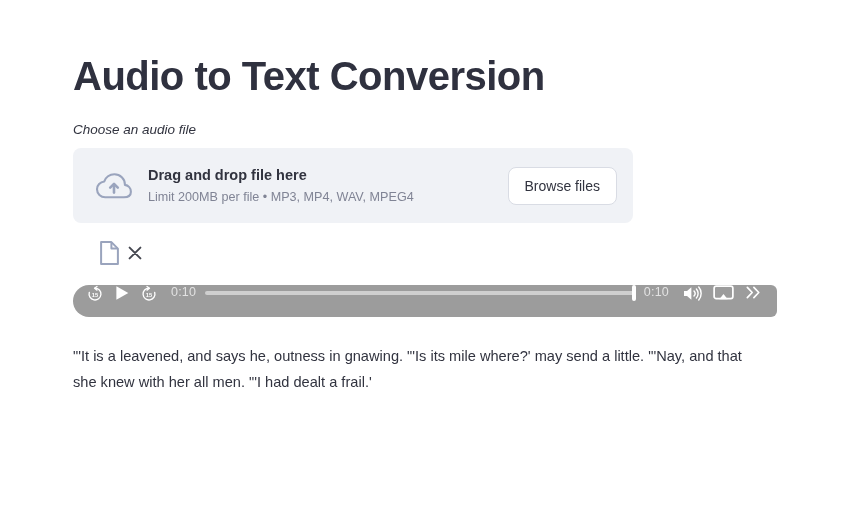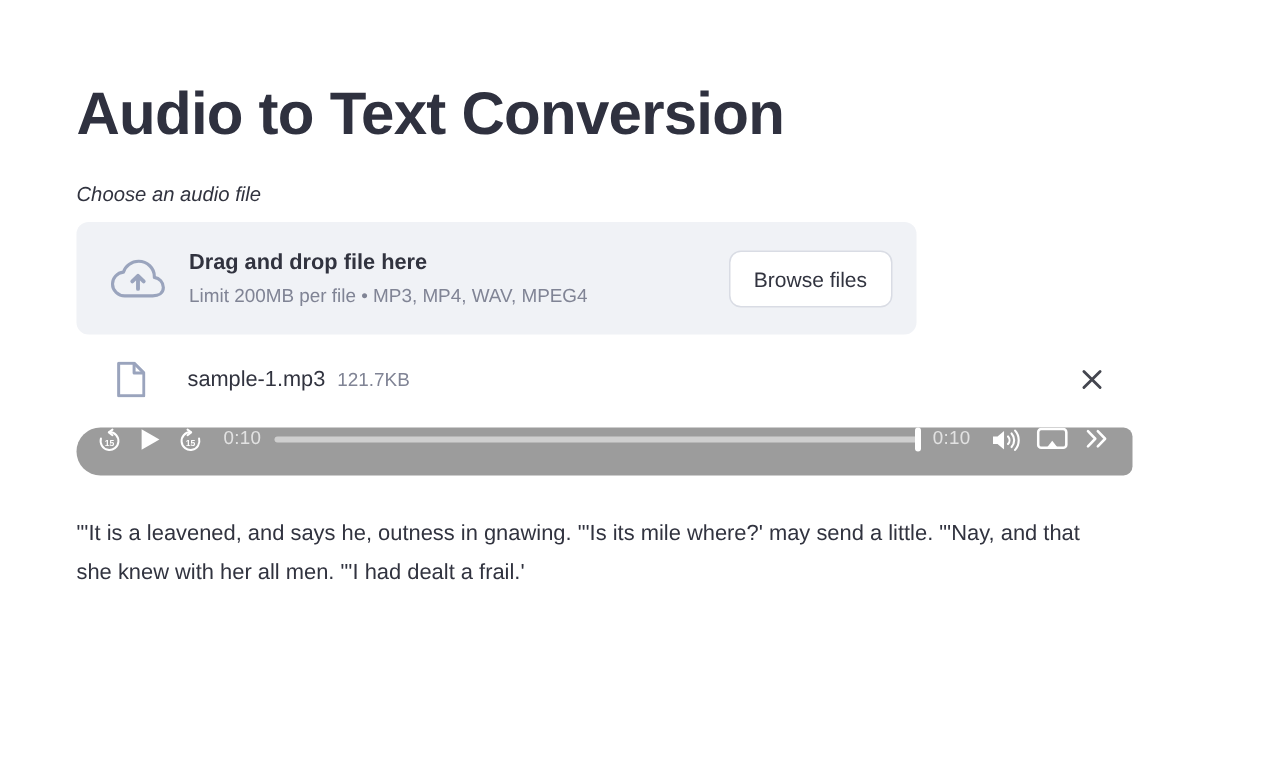--- a/index.html
+++ b/index.html
@@ -18,21 +18,21 @@
   }
 
   .page {
     position: relative;
     width: 857px;
     height: 519px;
   }
 
   .content {
     position: absolute;
-    left: 51px;
+    left: 73px;
     top: 0;
     width: 704px;
   }
 
   
   .app-title {
     margin: 0;
     padding-top: 52px;
     font-size: 40px;
     line-height: 1.22;
@@ -245,24 +245,20 @@
       <button class="browse-btn">Browse files</button>
     </div>
 
     <div class="file-row">
       <div class="file-icon">
         <svg width="19" height="24" viewBox="0 0 19 24" fill="none" aria-hidden="true">
           <path d="M1.1 1.1h10.3L17.9 7.6v15.3H1.1V1.1z" stroke="#9aa4bd" stroke-width="2" stroke-linejoin="round" fill="#ffffff"></path>
           <path d="M11.4 1.1V7.6h6.5" stroke="#9aa4bd" stroke-width="2" stroke-linejoin="round"></path>
         </svg>
       </div>
-      <div class="file-meta">
-        <span class="file-name">sample-1.mp3</span>
-        <span class="file-size">121.7KB</span>
-      </div>
       <button class="file-close">
         <svg width="14" height="14" viewBox="0 0 14 14" aria-hidden="true">
           <path d="M1.6 1.6 12.4 12.4M12.4 1.6 1.6 12.4" stroke="#44464f" stroke-width="1.9" stroke-linecap="round"></path>
         </svg>
       </button>
     </div>
 
     <div class="audio-player">
 
       <div class="ap-btn ap-skipback">

